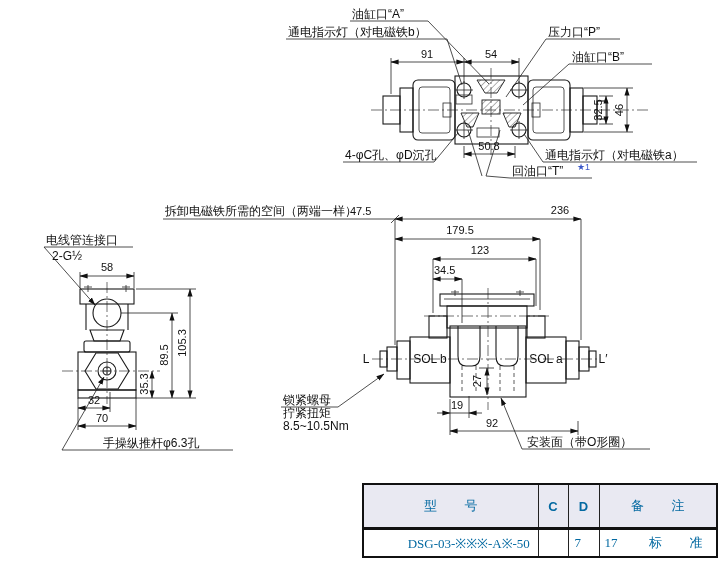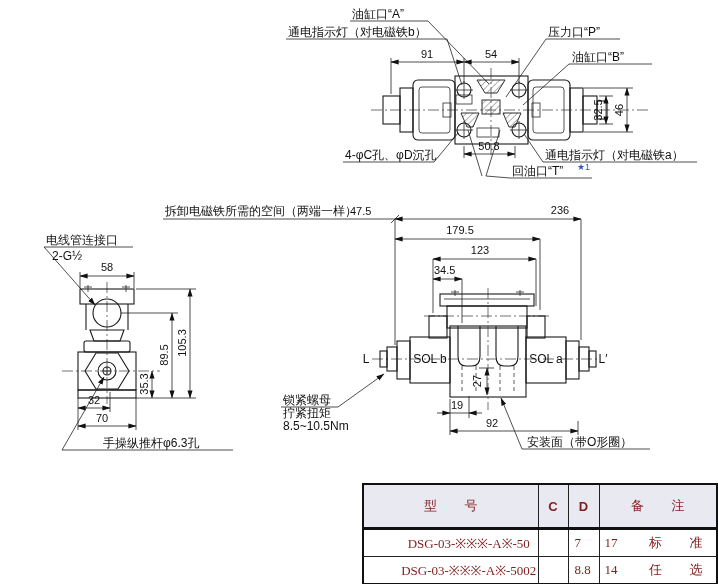--- a/index.html
+++ b/index.html
@@ -18,21 +18,21 @@
   .o  { stroke:#1a1a1a; stroke-width:1.1; fill:none; }
   .oi { stroke:#2a2a2a; stroke-width:0.8; fill:none; }
   .d  { stroke:#222;    stroke-width:0.8; fill:none; }
   .cl { stroke:#333; stroke-width:0.7; fill:none; stroke-dasharray:11 3 2 3; }
   .db { stroke:#333; stroke-width:0.8; fill:none; stroke-dasharray:4 3; }
   .hatch { stroke:#1a1a1a; stroke-width:0.9; fill:url(#hatchp); }
 
   
   .spec-table { position:absolute; left:362px; top:483px; width:354px; }
   .spec-table table { border-collapse:collapse; table-layout:fixed; width:354px;
-      font-family:"Liberation Serif", serif; font-size:13px; color:#7f1d1d;
+      font-family:"Liberation Serif", serif; font-size:13px; color:#0369a1;
       border:2px solid #111; }
   .spec-table th, .spec-table td { border:1px solid #222; text-align:center; padding:0; }
   .spec-table thead th { background:#e9e9f2; height:42px; font-weight:normal;
       border-bottom:3px solid #111; font-family:"Liberation Sans", sans-serif; }
   .spec-table thead th.cd { font-weight:bold; }
   .spec-table td { height:26px;padding-left:36px; }
   .spec-table .wide { letter-spacing:0.55em; text-indent:0.55em; }
   .spec-table td.model { font-family:"Liberation Serif", serif; }
 </style>
 </head>
@@ -304,23 +304,17 @@
         <th class="wide">备　注</th>
       </tr>
     </thead>
     <tbody>
       <tr>
         <td class="model">DSG-03-※※※-A※-50</td>
         <td>7</td>
         <td>17</td>
         <td class="wide">标　准</td>
       </tr>
-      <tr>
-        <td class="model">DSG-03-※※※-A※-5002</td>
-        <td>8.8</td>
-        <td>14</td>
-        <td class="wide">任　选</td>
-      </tr>
     </tbody>
   </table>
 </div>
 
 </div>
 
 </body></html>

